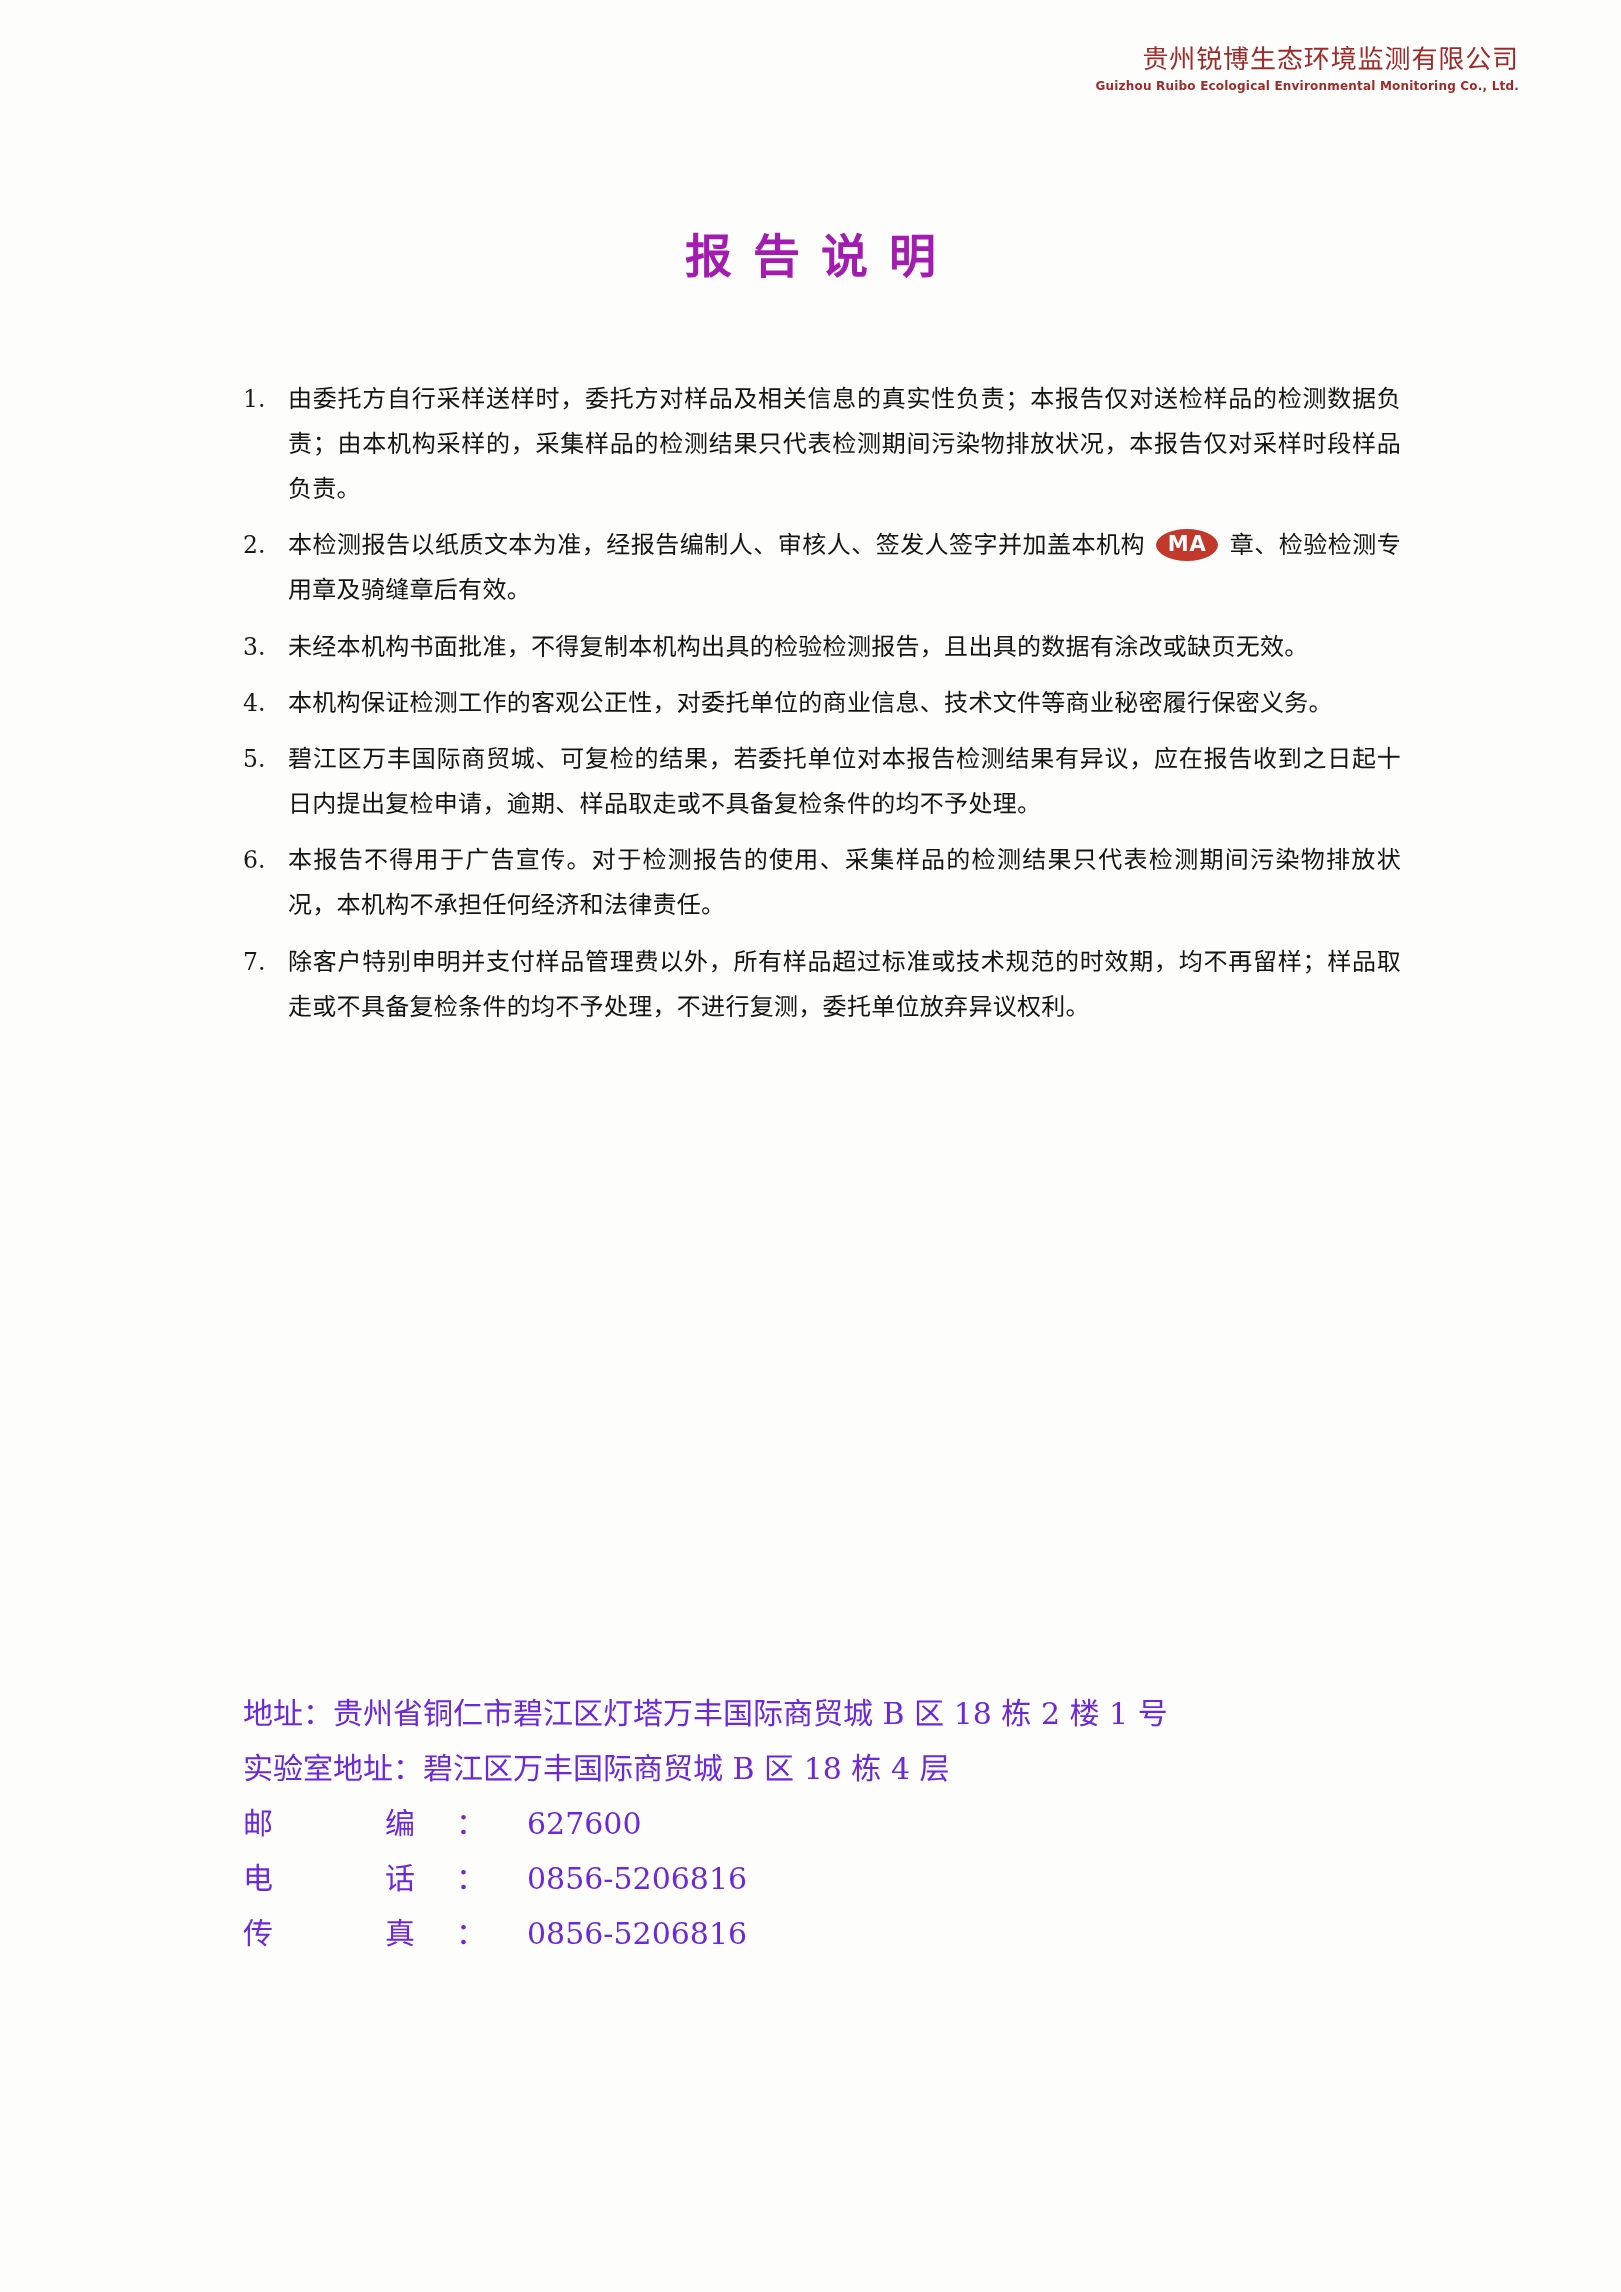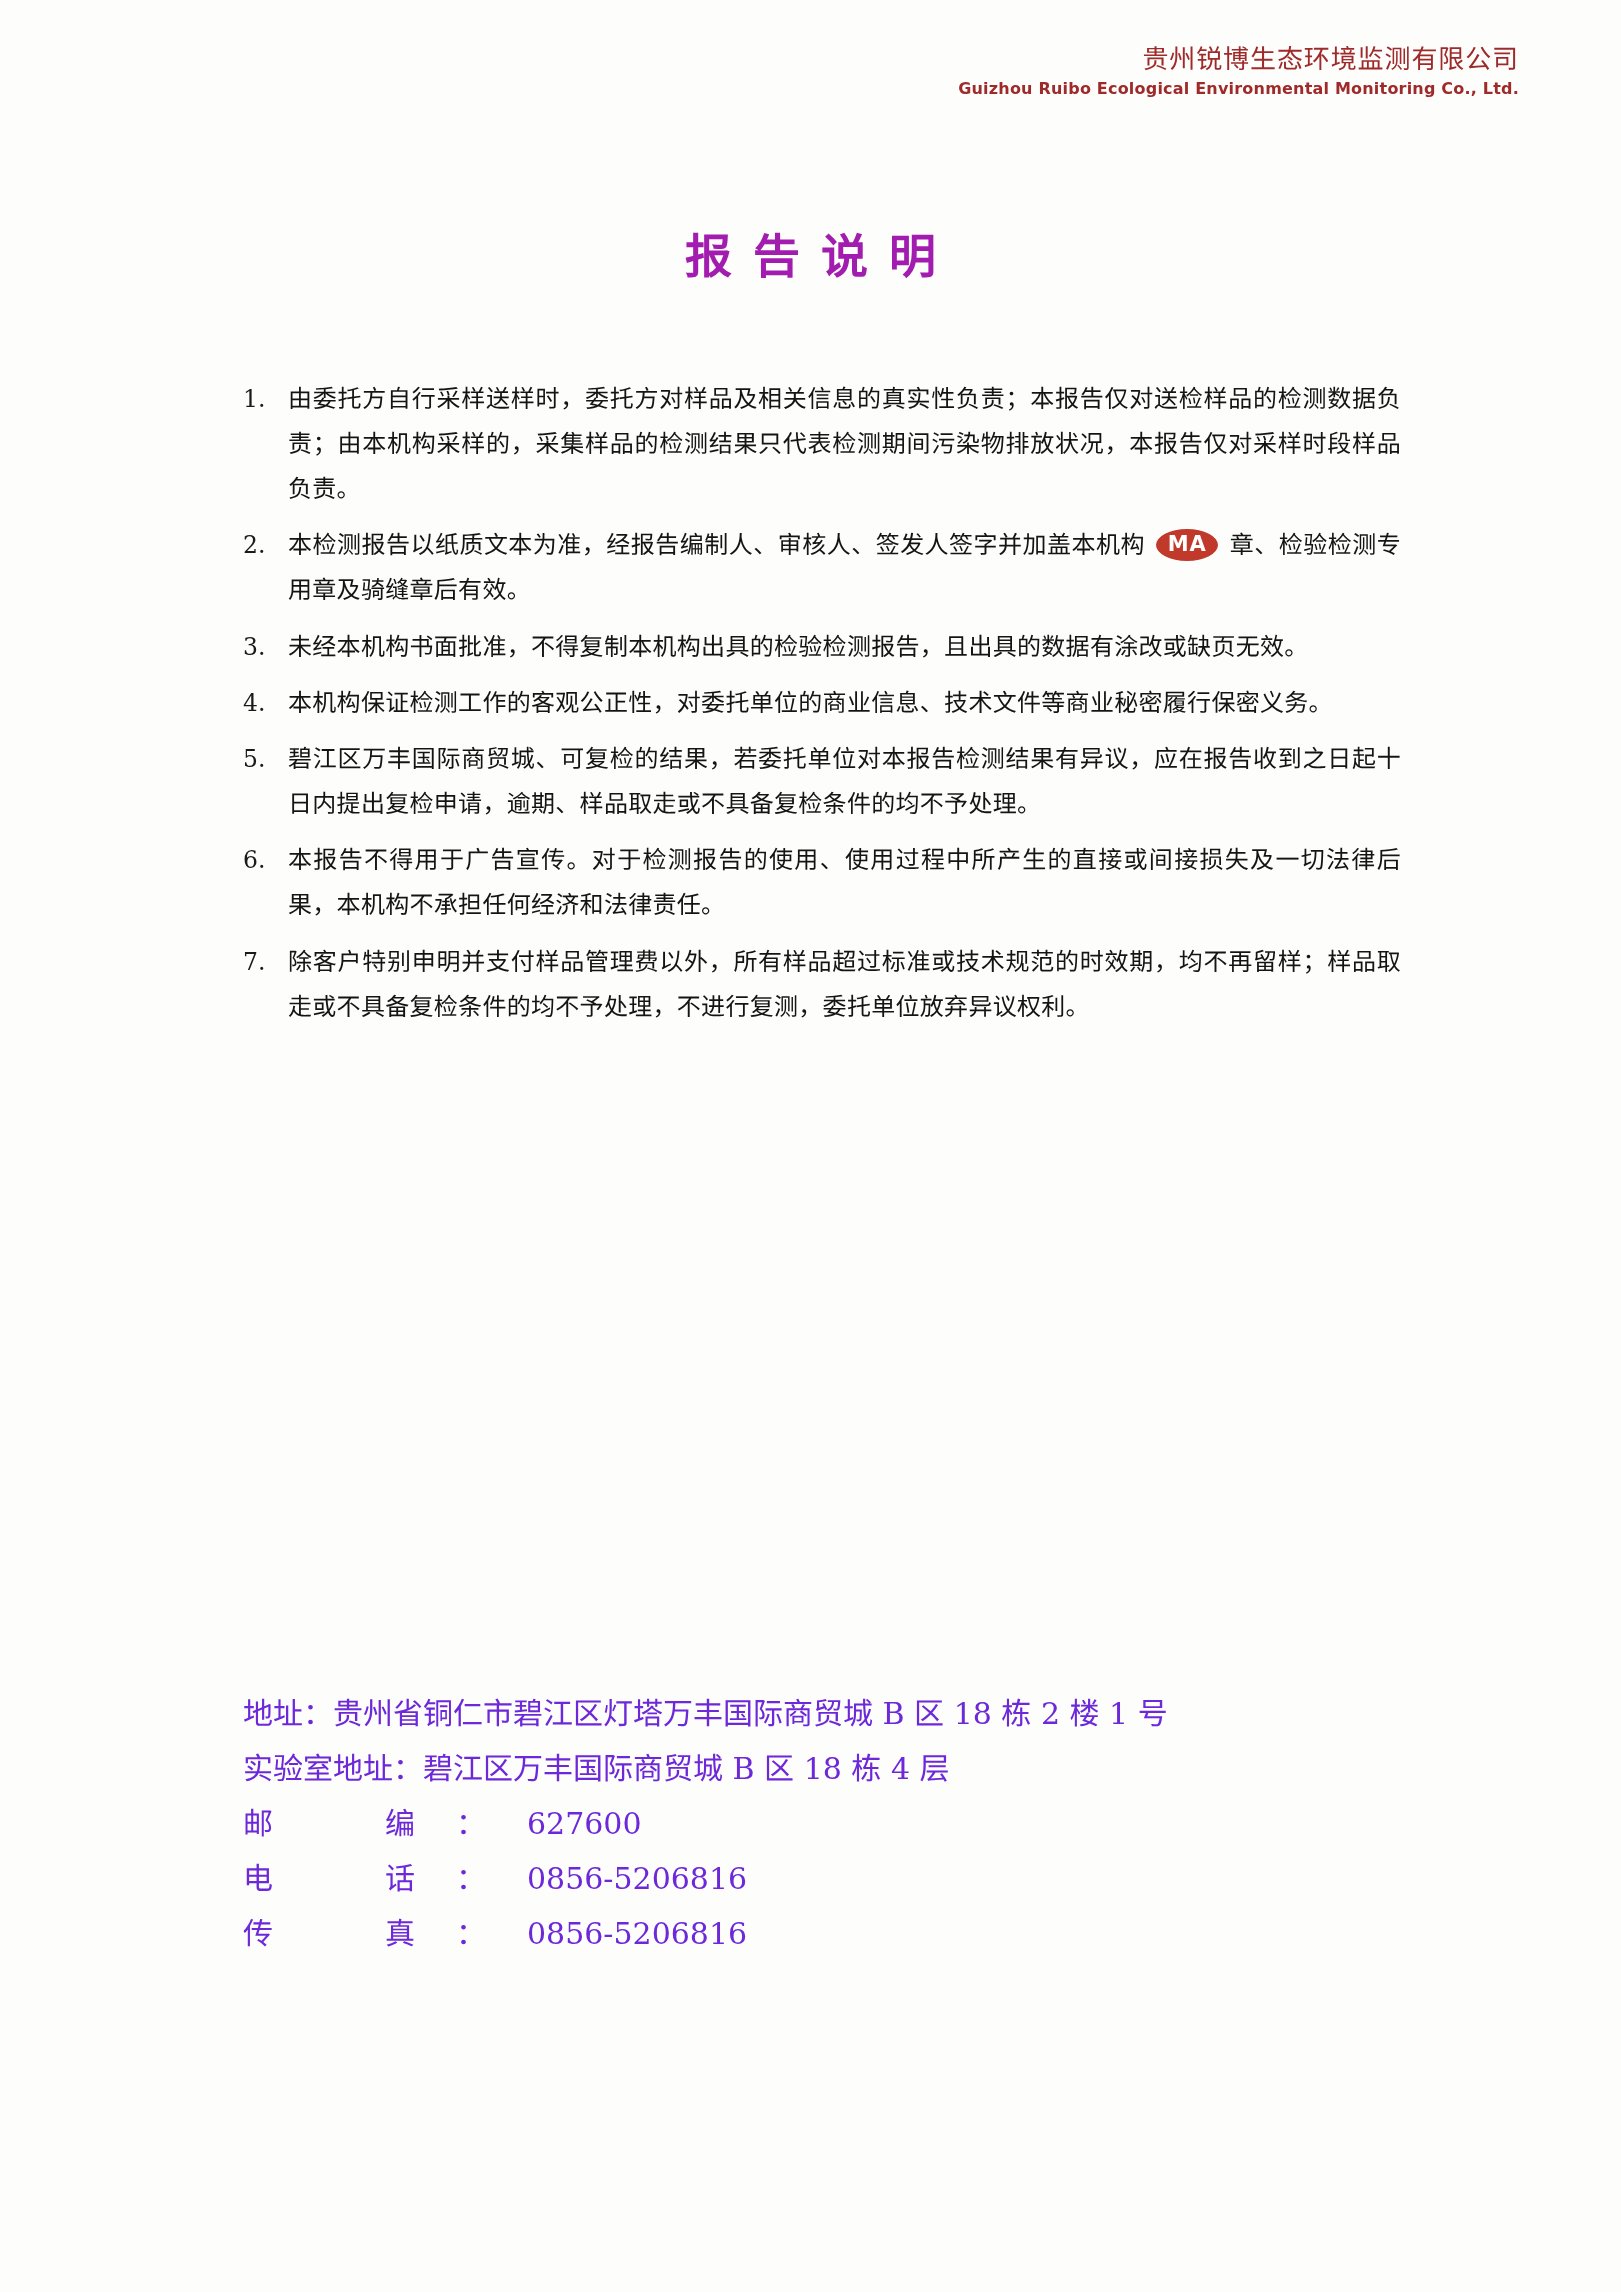--- a/index.html
+++ b/index.html
@@ -34,21 +34,21 @@
   .header .cn {
     font-family: "DejaVu Sans", "Liberation Sans", sans-serif;
     font-size: 26px;
     font-weight: normal;
     color: #9f2a2a;
     letter-spacing: 0.9px;
   }
   .header .en {
     margin-top: 6.6px;
     font-family: "DejaVu Sans", "Liberation Sans", sans-serif;
-    font-size: 16px;
+    font-size: 12px;
     font-weight: bold;
     color: #9f2a2a;
     letter-spacing: 0.2px;
   }
 
   
   .doc-title {
     position: absolute;
     top: 218px;
     left: 0;
@@ -188,21 +188,21 @@
       <div class="clause-text">本机构保证检测工作的客观公正性，对委托单位的商业信息、技术文件等商业秘密履行保密义务。</div>
     </div>
 
     <div class="clause">
       <div class="clause-num">5.</div>
       <div class="clause-text">碧江区万丰国际商贸城、可复检的结果，若委托单位对本报告检测结果有异议，应在报告收到之日起十日内提出复检申请，逾期、样品取走或不具备复检条件的均不予处理。</div>
     </div>
 
     <div class="clause">
       <div class="clause-num">6.</div>
-      <div class="clause-text">本报告不得用于广告宣传。对于检测报告的使用、使用过程中所产生的直接或间接损失及一切法律后果，本机构不承担任何经济和法律责任。</div>
+      <div class="clause-text">本报告不得用于广告宣传。对于检测报告的使用、采集样品的检测结果只代表检测期间污染物排放状况，本机构不承担任何经济和法律责任。</div>
     </div>
 
     <div class="clause">
       <div class="clause-num">7.</div>
       <div class="clause-text">除客户特别申明并支付样品管理费以外，所有样品超过标准或技术规范的时效期，均不再留样；样品取走或不具备复检条件的均不予处理，不进行复测，委托单位放弃异议权利。</div>
     </div>
 
   </div>
 
   <div class="contact">

